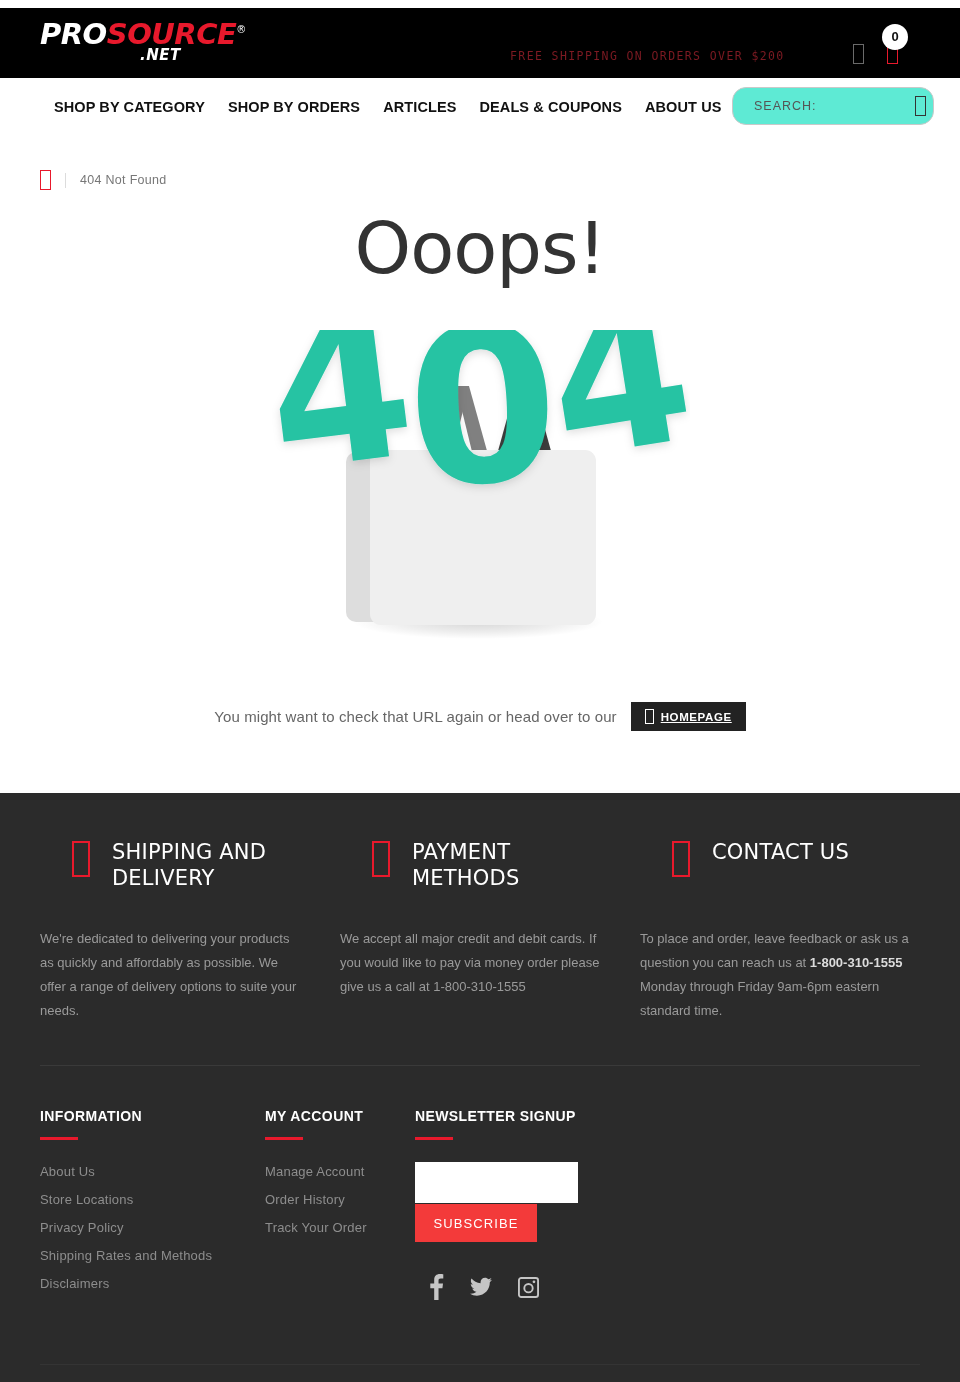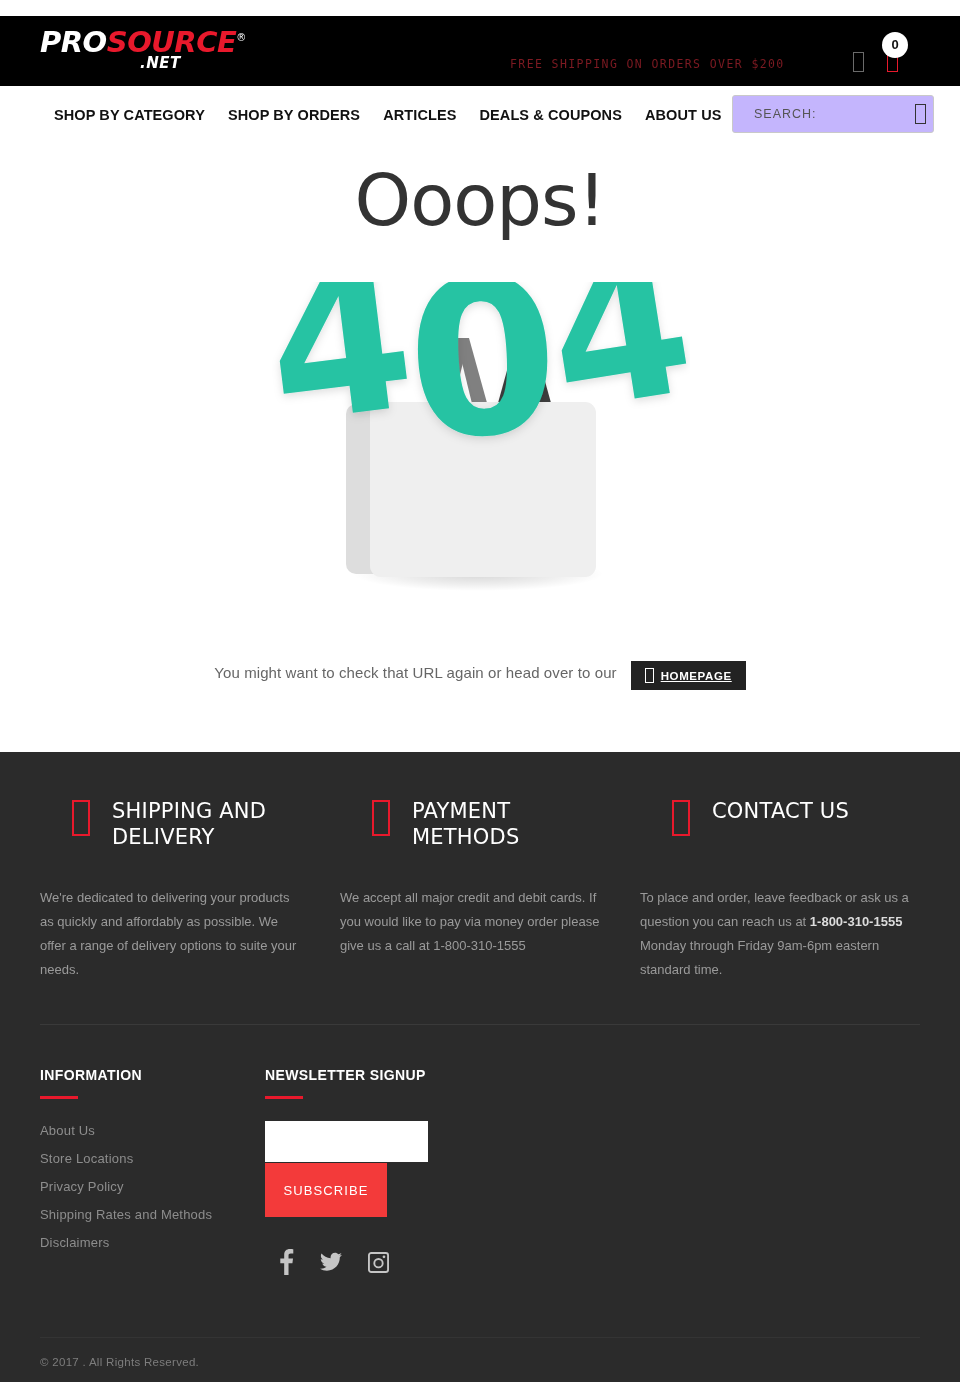--- a/index.html
+++ b/index.html
@@ -12,21 +12,21 @@
   }
   .page { width: 960px; position: relative; overflow: hidden; }
 
   
   .topbar {
     background: #000000;
     height: 70px;
     position: relative;
   }
   .topbar-inner {
-    width: 880px; margin: 16px auto; height: 70px; position: relative;
+    width: 880px; margin: 8px auto; height: 70px; position: relative;
   }
   .logo {
     position: absolute; left: 0; top: 12px;
     width: 200px; height: 48px;
     font-family: "DejaVu Sans", sans-serif;
   }
   .logo-main {
     font-size: 29px; font-weight: bold; font-style: italic;
     letter-spacing: -0.5px; line-height: 1;
     position: absolute; left: 0; top: 0;
@@ -90,22 +90,22 @@
   }
   .nav-menu li a {
     color: #111; text-decoration: none;
     font-size: 14.5px; font-weight: bold;
     letter-spacing: 0.1px;
     white-space: nowrap;
   }
   .search-box {
     position: absolute; right: 0; top: 9px;
     width: 202px; height: 38px;
-    border: 1px solid #c9c9c9; border-radius: 3px;
-    background: #c4b5fd;
+    border: 1px solid #c9c9c9; border-radius: 14px;
+    background: #5eead4;
     display: flex; align-items: center;
   }
   .search-input {
     border: 0; outline: 0; background: transparent;
     font-family: "Liberation Sans", sans-serif;
     font-size: 12.5px; color: #444;
     letter-spacing: 1px;
     padding-left: 21px; flex: 1; height: 100%;
   }
   .search-input::placeholder { color: #555; opacity: 1; }
@@ -166,21 +166,21 @@
   }
   .helper-text {
     font-size: 15px; color: #666; letter-spacing: 0.1px;
   }
   .home-btn {
     background: #222222; color: #ffffff;
     border: 0; cursor: pointer;
     height: 29px; padding: 0 14px;
     display: inline-flex; align-items: center; gap: 7px;
     font-family: "Liberation Sans", sans-serif;
-    font-size: 11.5px; font-weight: bold; letter-spacing: 0.6px; margin-top: 7px;
+    font-size: 11.5px; font-weight: bold; letter-spacing: 0.6px;
   }
   .glyphbox.white { border-color: #ffffff; width: 9px; height: 15px; }
 
   
   .footer {
     background: #2b2b2b;
     padding: 46px 0 0 0;
   }
   .footer-inner { width: 880px; margin: 0 auto; }
 
@@ -238,21 +238,21 @@
   }
   .news-input {
     width: 163px; height: 41px;
     background: #ffffff; border: 0; outline: 0;
     display: block;
     font-family: "Liberation Sans", sans-serif;
     font-size: 13px; padding: 0 10px; color: #333;
   }
   .news-btn {
     display: block;
-    width: 122px; height: 54px;
+    width: 122px; height: 38px;
     background: #f33a3a; color: #ffffff;
     border: 0; cursor: pointer;
     font-family: "Liberation Sans", sans-serif;
     font-size: 13px; letter-spacing: 1.1px;
     margin-top: 1px;
   }
   .socials {
     display: flex; gap: 26px; align-items: center;
     margin-top: 32px; padding-left: 14px;
   }
@@ -305,20 +305,27 @@
 
       <div class="search-box">
         <input class="search-input" type="text" placeholder="SEARCH:" style="">
         <button class="search-btn">
           <span class="glyphbox dark"></span>
         </button>
       </div>
     </div>
   </div>
 
+  <div class="breadcrumb">
+    <a href="#" class="bc-home">
+      <span class="glyphbox red"></span>
+    </a>
+    <span class="bc-sep"></span>
+    <span class="bc-current">404 Not Found</span>
+  </div>
 
   <div class="main404">
     <div class="oops">Ooops!</div>
 
     <div class="graphic-wrap">
       <svg viewBox="0 0 420 330" xmlns="http://www.w3.org/2000/svg" aria-hidden="true">
         <defs>
           <radialGradient id="shadowGrad" cx="50%" cy="50%" r="50%">
             <stop offset="0%" stop-color="#000000" stop-opacity="0.16"></stop>
             <stop offset="60%" stop-color="#000000" stop-opacity="0.07"></stop>
@@ -406,20 +413,29 @@
           <ul class="col-links">
             <li><a href="#">About Us</a></li>
             <li><a href="#">Store Locations</a></li>
             <li><a href="#">Privacy Policy</a></li>
             <li><a href="#">Shipping Rates and Methods</a></li>
             <li><a href="#">Disclaimers</a></li>
           </ul>
         </div>
 
 
+        <div class="links-col acct">
+          <div class="col-title">MY ACCOUNT</div>
+          <div class="col-rule"></div>
+          <ul class="col-links">
+            <li><a href="#">Manage Account</a></li>
+            <li><a href="#">Order History</a></li>
+            <li><a href="#">Track Your Order</a></li>
+          </ul>
+        </div>
 
         <div class="links-col news">
           <div class="col-title">NEWSLETTER SIGNUP</div>
           <div class="col-rule"></div>
           <input class="news-input" type="text" placeholder="" style="">
           <button class="news-btn">SUBSCRIBE</button>
 
           <div class="socials">
             <a href="#">
               <svg width="15" height="26" viewBox="0 0 10 18">

